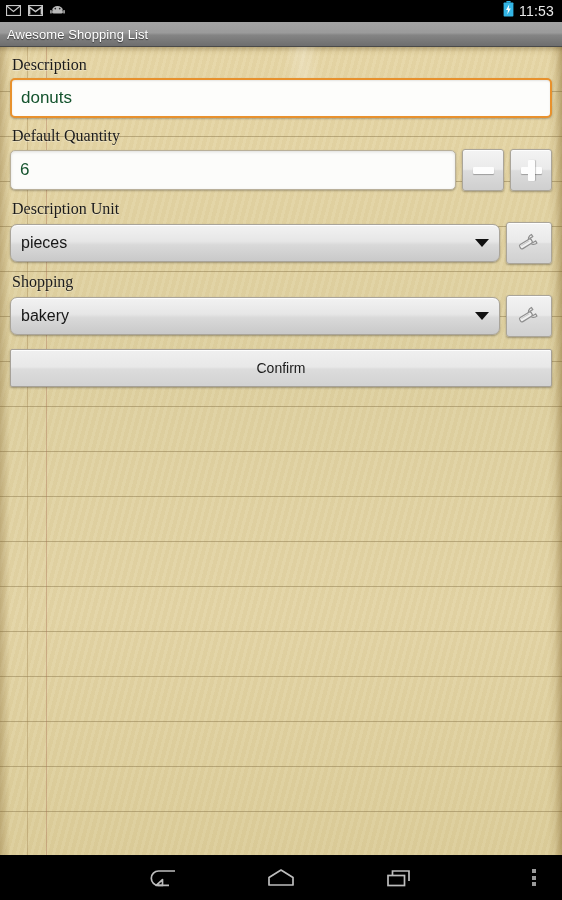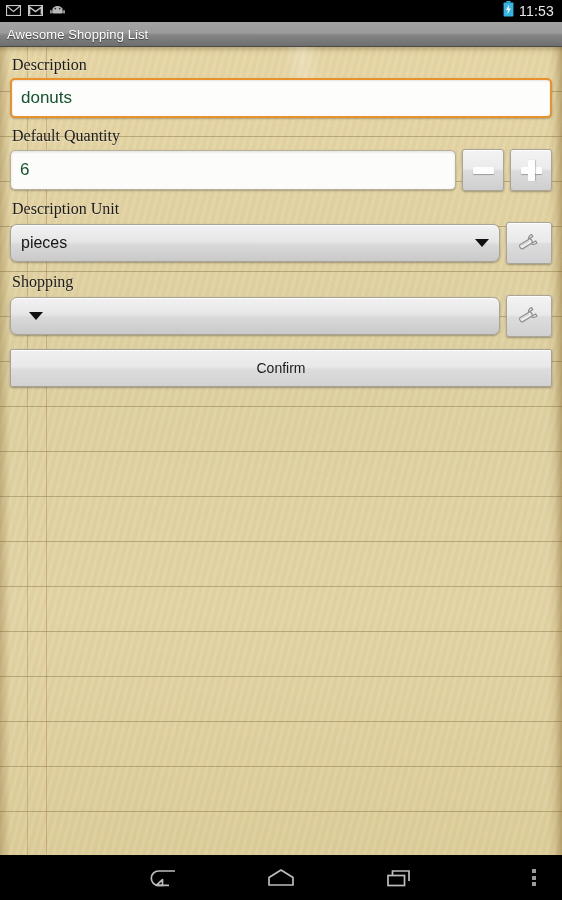--- a/index.html
+++ b/index.html
@@ -361,20 +361,21 @@
               </g>
             </svg>
           </div>
         </div>
       </div>
 
       <div class="field-block">
         <div class="field-label">Shopping</div>
         <div class="row">
           <div class="spinner grow">
+            <span class="sp-value">bakery</span>
             <span class="caret"></span>
           </div>
           <div class="tool-btn">
             <svg width="26" height="24" viewBox="0 0 26 24">
               <g transform="rotate(-32 13 12)">
                 <path d="M19.5 6.0 a5.2 5.2 0 1 0 0.2 10.3 l0 -2.6 l-3.4 0 l0 -5.1 l3.4 0 z" fill="#f0f0f0" stroke="#8f8f8f" stroke-width="1.2" stroke-linejoin="round"></path>
                 <rect x="3.2" y="8.7" width="13.4" height="4.8" rx="1.6" fill="#f0f0f0" stroke="#8f8f8f" stroke-width="1.2"></rect>
                 <line x1="5.2" y1="10.2" x2="14.4" y2="10.2" stroke="#c9c9c9" stroke-width="1"></line>
               </g>
             </svg>

